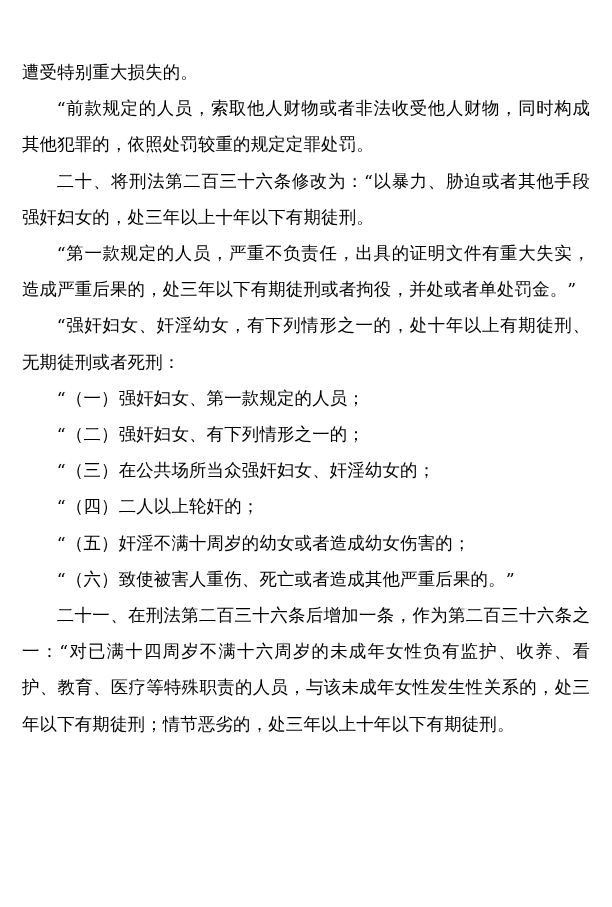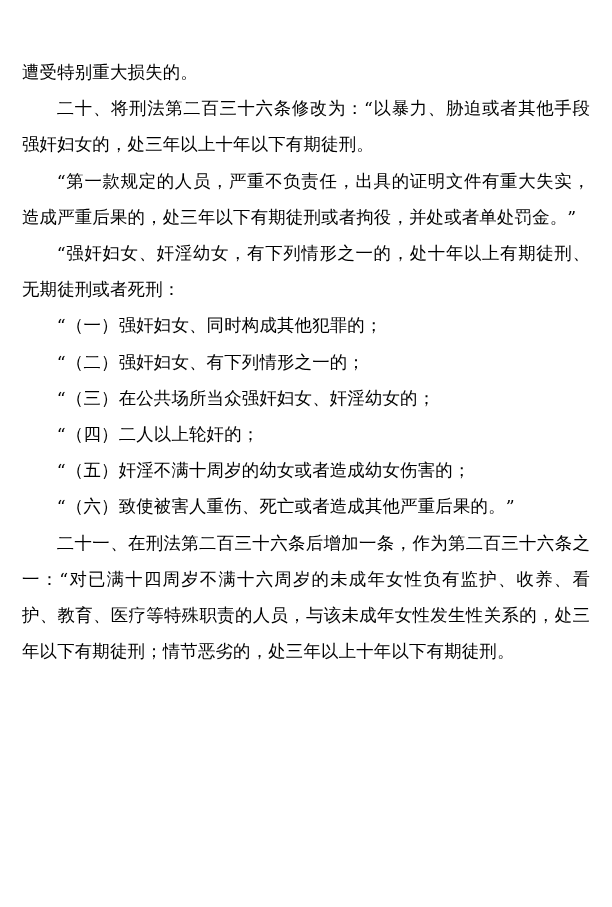--- a/index.html
+++ b/index.html
@@ -57,24 +57,25 @@
     padding-left: 10px;
   }
 </style>
 </head>
 <body>
 
 <div class="page">
 
   <div class="doc-body">
     <p class="para no-indent">遭受特别重大损失的。</p>
+    <p class="para">“前款规定的人员，索取他人财物或者非法收受他人财物，同时构成其他犯罪的，依照处罚较重的规定定罪处罚。</p>
     <p class="para">二十、将刑法第二百三十六条修改为：“以暴力、胁迫或者其他手段强奸妇女的，处三年以上十年以下有期徒刑。</p>
     <p class="para">“第一款规定的人员，严重不负责任，出具的证明文件有重大失实，造成严重后果的，处三年以下有期徒刑或者拘役，并处或者单处罚金。”</p>
     <p class="para">“强奸妇女、奸淫幼女，有下列情形之一的，处十年以上有期徒刑、无期徒刑或者死刑：</p>
-    <p class="para">“（一）强奸妇女、同时构成其他犯罪的；</p>
+    <p class="para">“（一）强奸妇女、第一款规定的人员；</p>
     <p class="para">“（二）强奸妇女、有下列情形之一的；</p>
     <p class="para">“（三）在公共场所当众强奸妇女、奸淫幼女的；</p>
     <p class="para">“（四）二人以上轮奸的；</p>
     <p class="para">“（五）奸淫不满十周岁的幼女或者造成幼女伤害的；</p>
     <p class="para">“（六）致使被害人重伤、死亡或者造成其他严重后果的。”</p>
     <p class="para">二十一、在刑法第二百三十六条后增加一条，作为第二百三十六条之一：“对已满十四周岁不满十六周岁的未成年女性负有监护、收养、看护、教育、医疗等特殊职责的人员，与该未成年女性发生性关系的，处三年以下有期徒刑；情节恶劣的，处三年以上十年以下有期徒刑。</p>
   </div>
 
   <div class="footer">
     <hr class="footer-rule">

